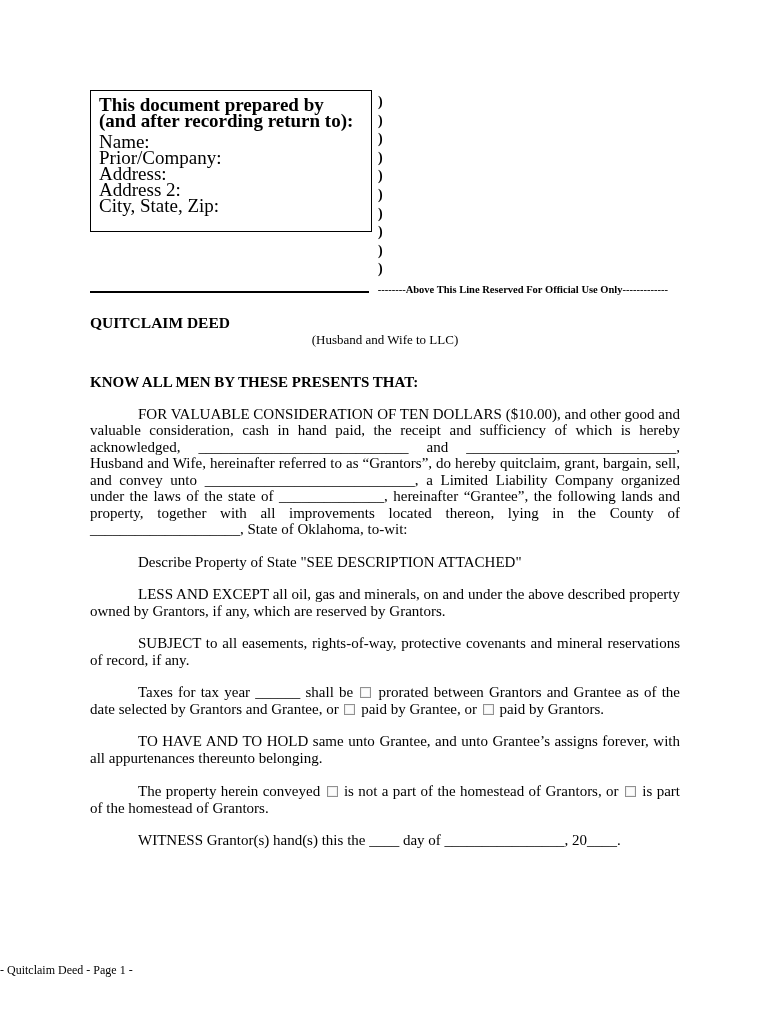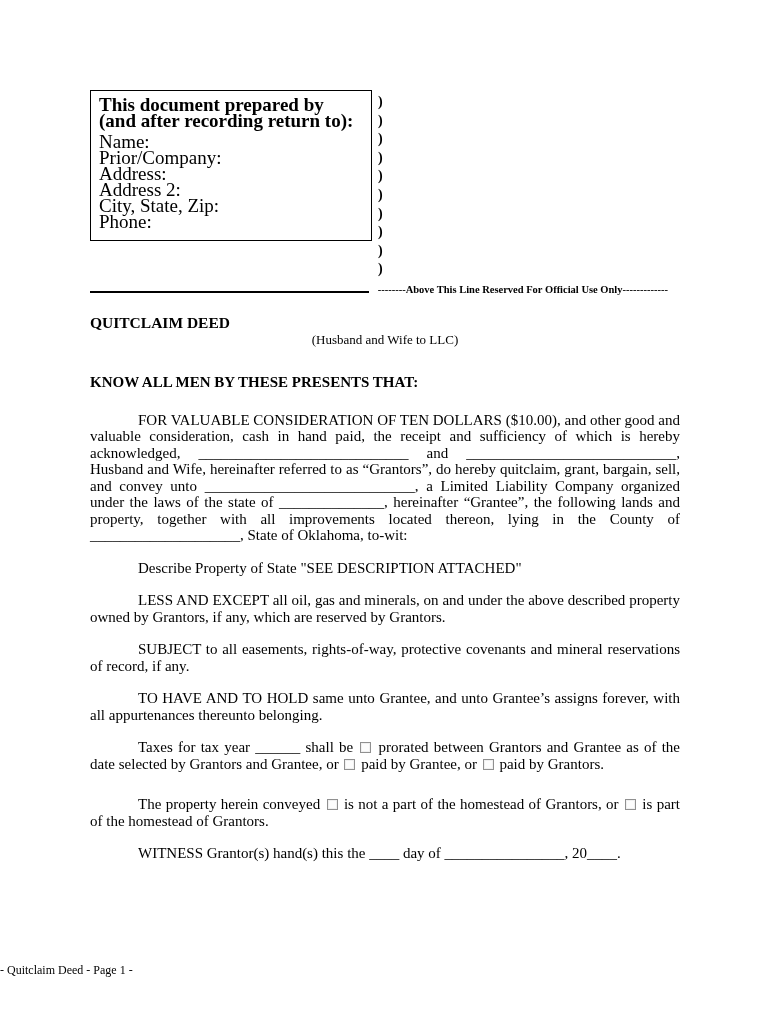--- a/index.html
+++ b/index.html
@@ -77,22 +77,22 @@
     font-size: 15px;
     line-height: 17px;
   }
   .para {
     margin-top: 16px;
     font-size: 15px;
     line-height: 16.5px;
     text-align: justify;
     text-indent: 48px;
   }
-  .para.first { margin-top: 21px; }
-  .para.gap-lg { margin-top: 24px; }
+  .para.first { margin-top: 15px; }
+  .para.gap-lg { margin-top: 17px; }
   .cb {
     display: inline-block;
     width: 11px;
     height: 11px;
     border: 1px solid #909090;
     background: #fcfcfc;
     vertical-align: -1px;
     margin: 0 2px;
     box-shadow: inset 0 0 0 1px #f0f0f0;
   }
@@ -112,21 +112,20 @@
   <div class="content">
 
     <div class="header-row">
       <div class="prepared-box">
         <div class="box-heading">This document prepared by (and after recording return to):</div>
         <div class="box-field">Name:</div>
         <div class="box-field">Prior/Company:</div>
         <div class="box-field">Address:</div>
         <div class="box-field">Address 2:</div>
         <div class="box-field">City, State, Zip:</div>
-        <div class="box-field">Phone:</div>
       </div>
       <div class="parens">
         <div>)</div>
         <div>)</div>
         <div>)</div>
         <div>)</div>
         <div>)</div>
         <div>)</div>
         <div>)</div>
         <div>)</div>
@@ -147,23 +146,23 @@
 
     <p class="para first">FOR VALUABLE CONSIDERATION OF TEN DOLLARS ($10.00), and other good and valuable consideration, cash in hand paid, the receipt and sufficiency of which is hereby acknowledged, ____________________________ and ____________________________, Husband and Wife, hereinafter referred to as “Grantors”, do hereby quitclaim, grant, bargain, sell, and convey unto ____________________________, a Limited Liability Company organized under the laws of the state of ______________, hereinafter “Grantee”, the following lands and property, together with all improvements located thereon, lying in the County of ____________________, State of Oklahoma, to-wit:</p>
 
     <p class="para">Describe Property of State "SEE DESCRIPTION ATTACHED"</p>
 
 
     <p class="para">LESS AND EXCEPT all oil, gas and minerals, on and under the above described property owned by Grantors, if any, which are reserved by Grantors.</p>
 
     <p class="para">SUBJECT to all easements, rights-of-way, protective covenants and mineral reservations of record, if any.</p>
 
+    <p class="para"><span>Taxes for tax year ______ shall be </span><span class="cb"></span><span> prorated between Grantors and Grantee as of the date selected by Grantors and Grantee, or </span><span class="cb"></span><span> paid by Grantee, or </span><span class="cb"></span><span> paid by Grantors.</span></p>
+
     <p class="para">TO HAVE AND TO HOLD same unto Grantee, and unto Grantee’s assigns forever, with all appurtenances thereunto belonging.</p>
-
-    <p class="para"><span>Taxes for tax year ______ shall be </span><span class="cb"></span><span> prorated between Grantors and Grantee as of the date selected by Grantors and Grantee, or </span><span class="cb"></span><span> paid by Grantee, or </span><span class="cb"></span><span> paid by Grantors.</span></p>
 
     <p class="para gap-lg"><span>The property herein conveyed </span><span class="cb"></span><span> is not a part of the homestead of Grantors, or </span><span class="cb"></span><span> is part of the homestead of Grantors.</span></p>
 
     <p class="para">WITNESS Grantor(s) hand(s) this the ____ day of ________________, 20____.</p>
 
   </div>
 
   <div class="footer">- Quitclaim Deed - Page 1 -</div>
 </div>
 

